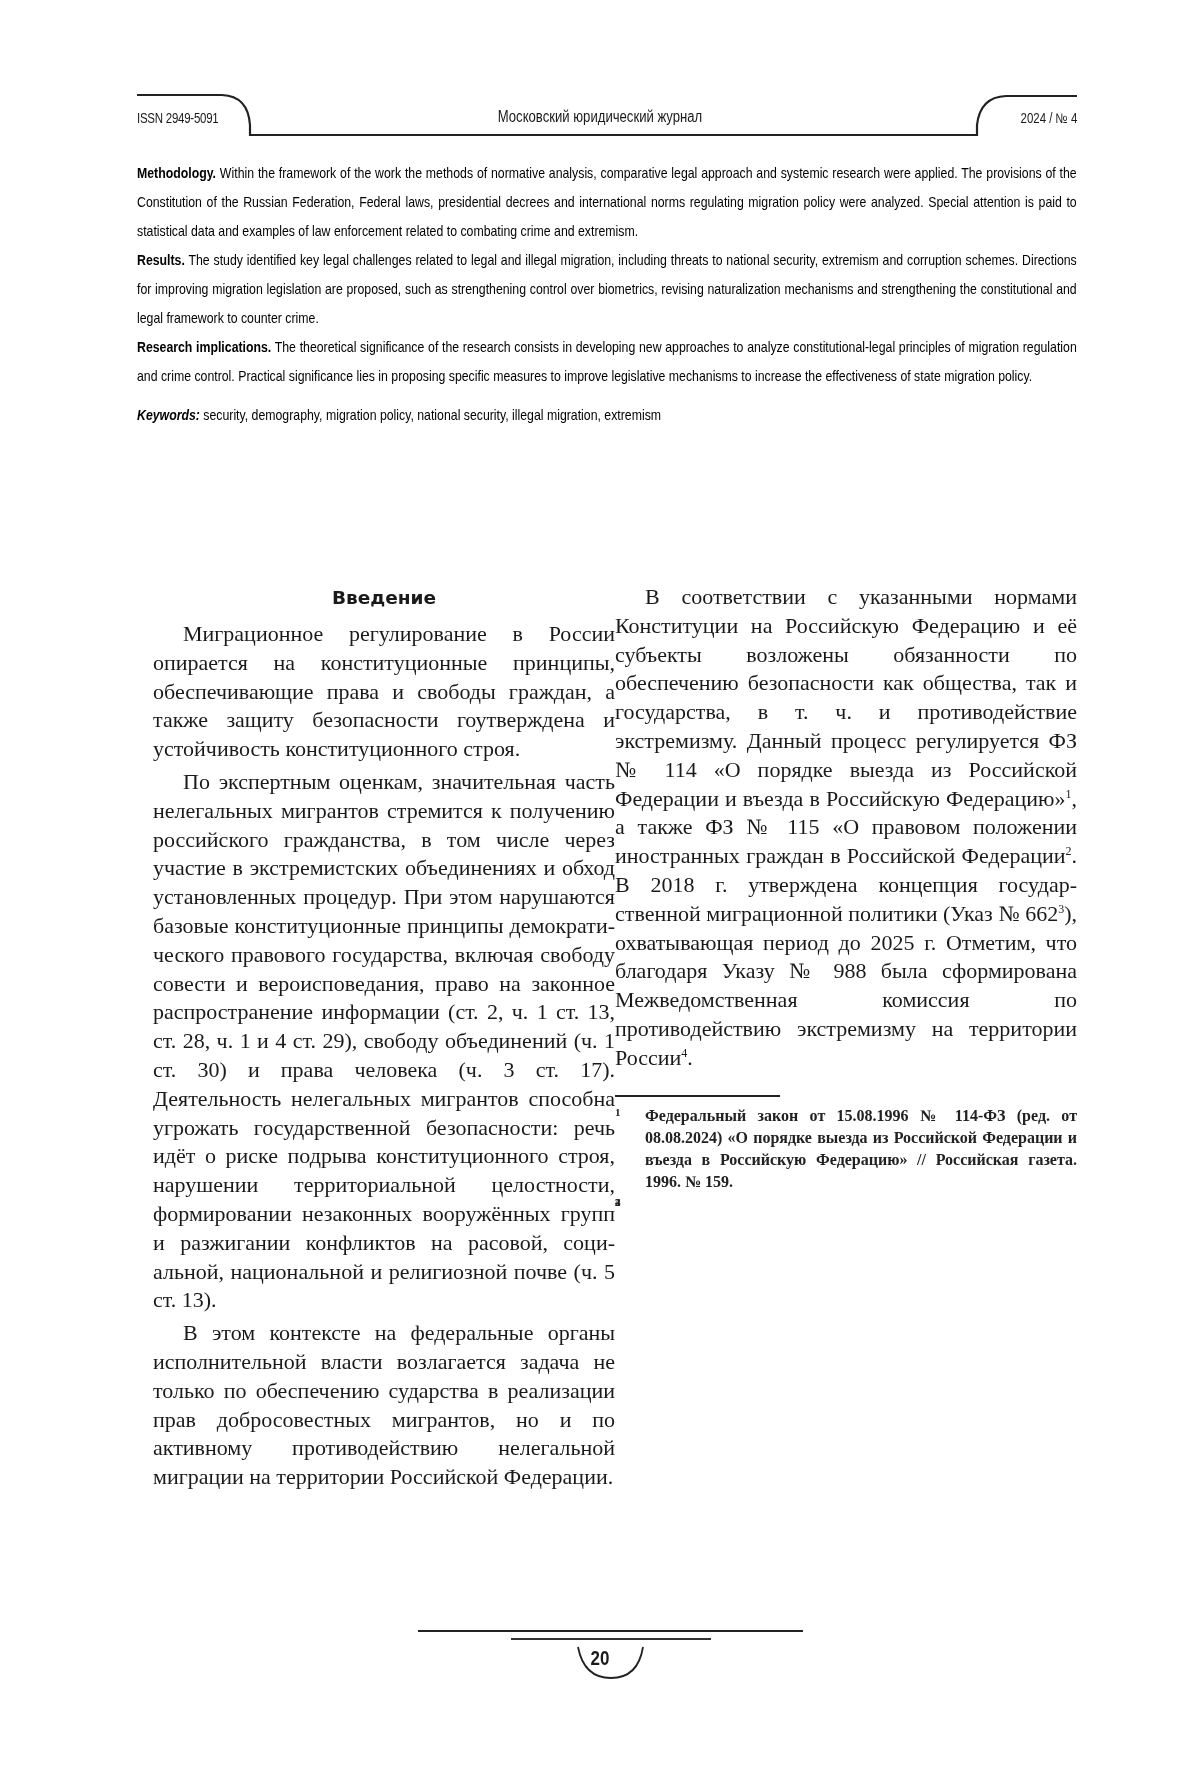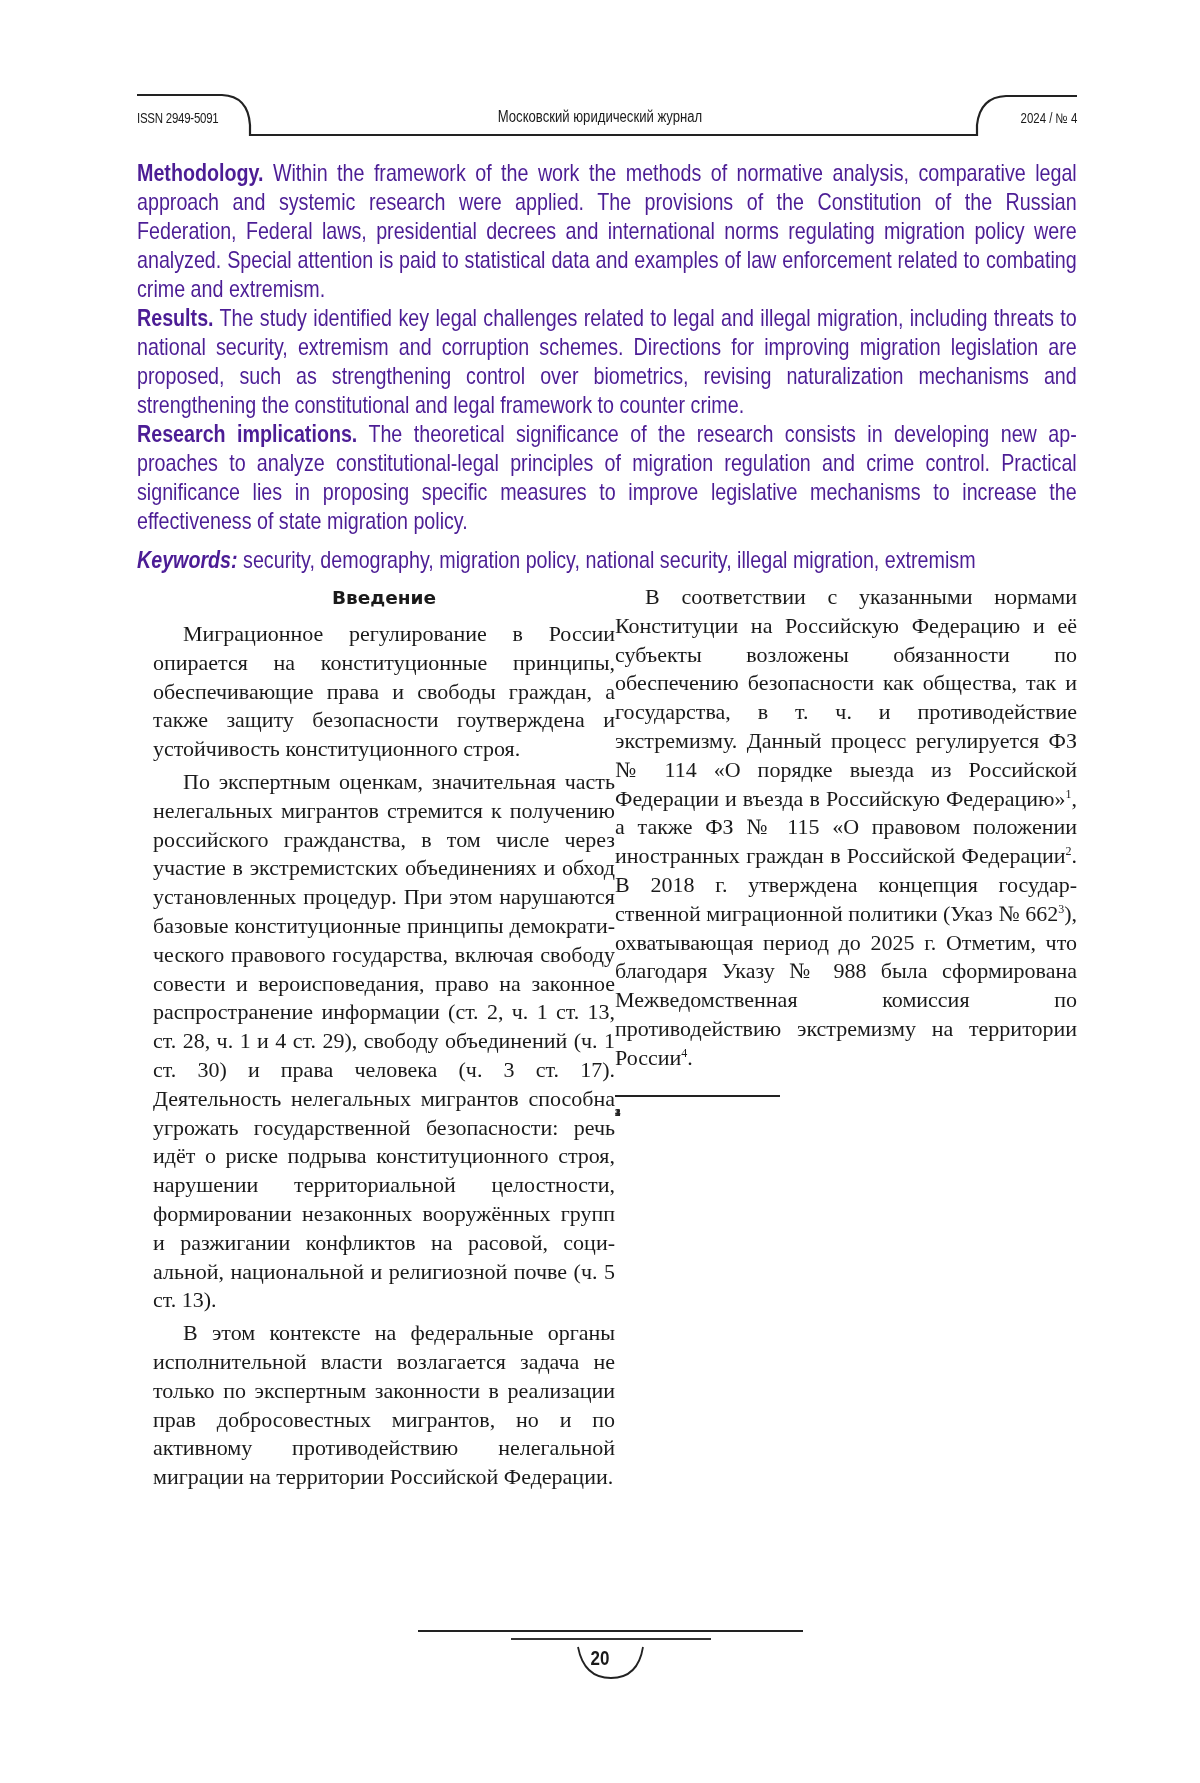--- a/index.html
+++ b/index.html
@@ -6,21 +6,21 @@
   body { width: 1200px; height: 1783px; position: relative; overflow: hidden; color: #1a1a1a; }
   .page { position: absolute; left: 0; top: 0; width: 1200px; height: 1783px; }
 
   
   .hdr-svg { position: absolute; left: 0; top: 0; width: 1200px; height: 160px; }
   .hdr-issn { position: absolute; left: 137px; top: 110px; font-family: "Liberation Sans", sans-serif; font-size: 14px; letter-spacing: -0.3px; transform: scaleX(0.82); transform-origin: left center; }
   .hdr-title { position: absolute; left: 0; width: 1200px; top: 108px; text-align: center; font-family: "Liberation Sans", sans-serif; font-size: 16px; transform: scaleX(0.82); transform-origin: center center; }
   .hdr-issue { position: absolute; right: 122px; top: 110px; font-family: "Liberation Sans", sans-serif; font-size: 14px; transform: scaleX(0.82); transform-origin: right center; }
 
   
-  .abstract { position: absolute; left: 137px; top: 158px; width: 940px; font-family: "Liberation Sans", sans-serif; font-size: 24px; line-height: 29px; color: #4c1d95; }
+  .abstract { position: absolute; left: 137px; top: 158px; width: 940px; font-family: "Liberation Sans", sans-serif; font-size: 15px; line-height: 29px; color: #000000; }
   .abs-p { margin: 0; text-align: justify; }
   .abs-inner { width: 1146px; transform: scaleX(0.82); transform-origin: left top; }
   .abs-label { font-weight: bold; }
   .keywords { margin-top: 10px; }
   .keywords .abs-label { font-style: italic; }
 
   
   .col { position: absolute; top: 583px; width: 462px; font-family: "Liberation Serif", serif; font-size: 22px; line-height: 28.8px; color: #1a1a1a; }
   .col-left { left: 153px; }
   .col-right { left: 615px; }
@@ -57,29 +57,29 @@
       <p class="abs-p"><span class="abs-label">Results.</span><span> The study identified key legal challenges related to legal and illegal migration, including threats to national security, extremism and corruption schemes. Directions for improving migration legislation are proposed, such as strengthening control over biometrics, revising naturalization mechanisms and strengthening the constitutional and legal framework to counter crime.</span></p>
       <p class="abs-p"><span class="abs-label">Research implications.</span><span> The theoretical significance of the research consists in developing new ap­proaches to analyze constitutional-legal principles of migration regulation and crime control. Practical significance lies in proposing specific measures to improve legislative mechanisms to increase the effectiveness of state migration policy.</span></p>
       <p class="abs-p keywords"><span class="abs-label">Keywords:</span><span> security, demography, migration policy, national security, illegal migration, extremism</span></p>
     </div>
   </div>
 
   <div class="col col-left">
     <h2 class="sec-head">Введение</h2>
     <p class="para">Миграционное регулирование в России опирается на конституционные прин­ципы, обеспечивающие права и свободы граждан, а также защиту безопасности го­утверждена и устойчивость конституцион­ного строя.</p>
     <p class="para">По экспертным оценкам, значительная часть нелегальных мигрантов стремится к получению российского гражданства, в том числе через участие в экстремистских объединениях и обход установленных процедур. При этом нарушаются базовые конституционные принципы демократи­ческого правового государства, включая свободу совести и вероисповедания, право на законное распространение информации (ст. 2, ч. 1 ст. 13, ст. 28, ч. 1 и 4 ст. 29), свобо­ду объединений (ч. 1 ст. 30) и права челове­ка (ч. 3 ст. 17). Деятельность нелегальных мигрантов способна угрожать государ­ственной безопасности: речь идёт о риске подрыва конституционного строя, наруше­нии территориальной целостности, форми­ровании незаконных вооружённых групп и разжигании конфликтов на расовой, соци­альной, национальной и религиозной почве (ч. 5 ст. 13).</p>
-    <p class="para">В этом контексте на федеральные органы исполнительной власти возлагается задача не только по экспертным законности в реа­лизации прав добросовестных мигрантов, но и по активному противодействию нелегаль­ной миграции на территории Российской Федерации.</p>
+    <p class="para">В этом контексте на федеральные органы исполнительной власти возлагается задача не только по обеспечению сударства в реа­лизации прав добросовестных мигрантов, но и по активному противодействию нелегаль­ной миграции на территории Российской Федерации.</p>
   </div>
 
   <div class="col col-right">
     <p class="para"><span>В соответствии с указанными нормами Конституции на Российскую Федерацию и её субъекты возложены обязанности по обеспечению безопасности как обще­ства, так и государства, в т. ч. и противо­действие экстремизму. Данный процесс регулируется ФЗ № 114 «О порядке вы­езда из Российской Федерации и въезда в Российскую Федерацию»</span><sup>1</sup><span>, а также ФЗ № 115 «О правовом положении иностран­ных граждан в Российской Федерации</span><sup>2</sup><span>. В 2018 г. утверждена концепция государ­ственной миграционной политики (Указ № 662</span><sup>3</sup><span>), охватывающая период до 2025 г. Отметим, что благодаря Указу № 988 была сформирована Межведомственная комис­сия по противодействию экстремизму на территории России</span><sup>4</sup><span>.</span></p>
 
     <div class="fn-rule"></div>
     <div class="footnotes">
-      <div class="fn"><span class="fn-num">1</span></div>
+      <div class="fn"><span class="fn-num">1</span><span>Федеральный закон от 15.08.1996 № 114-ФЗ (ред. от 08.08.2024) «О порядке выезда из Российской Федерации и въезда в Российскую Федерацию» // Российская газета. 1996. № 159.</span></div>
       <div class="fn"><span class="fn-num">2</span></div>
       <div class="fn"><span class="fn-num">3</span></div>
       <div class="fn"><span class="fn-num">4</span></div>
     </div>
   </div>
 
   <svg class="ftr-svg" viewBox="0 1600 1200 120">
     <line x1="418" y1="1631" x2="803" y2="1631" stroke="#222" stroke-width="2"></line>
     <line x1="511" y1="1639" x2="711" y2="1639" stroke="#333" stroke-width="2"></line>
     <path d="M578 1647 Q584 1678 611 1678 Q638 1678 643 1647" fill="none" stroke="#222" stroke-width="1.8"></path>

